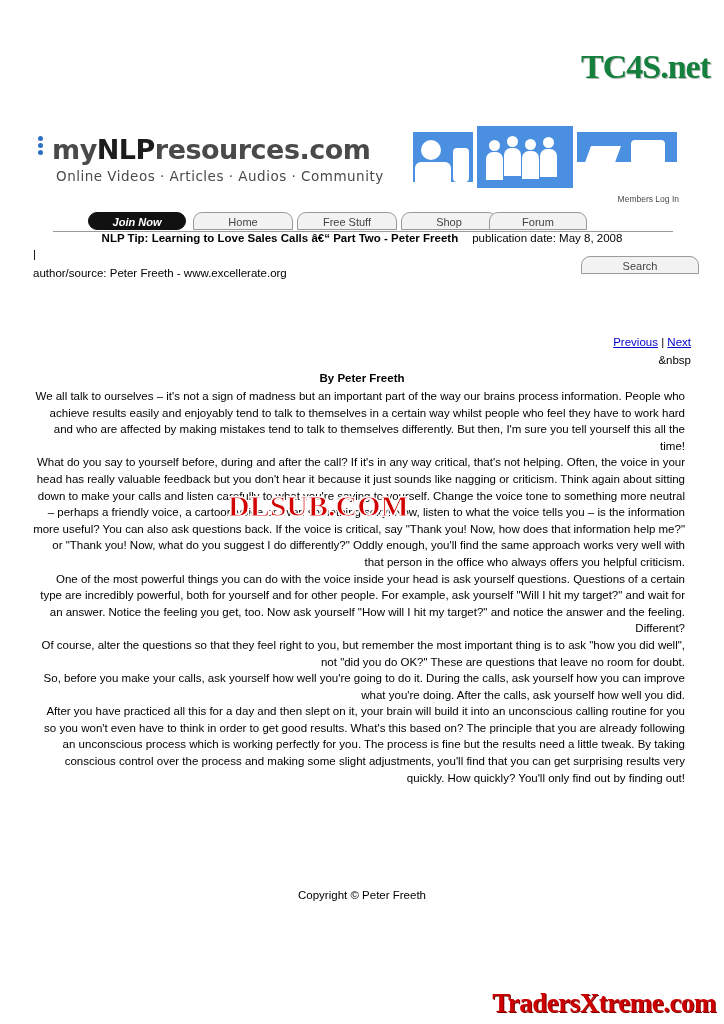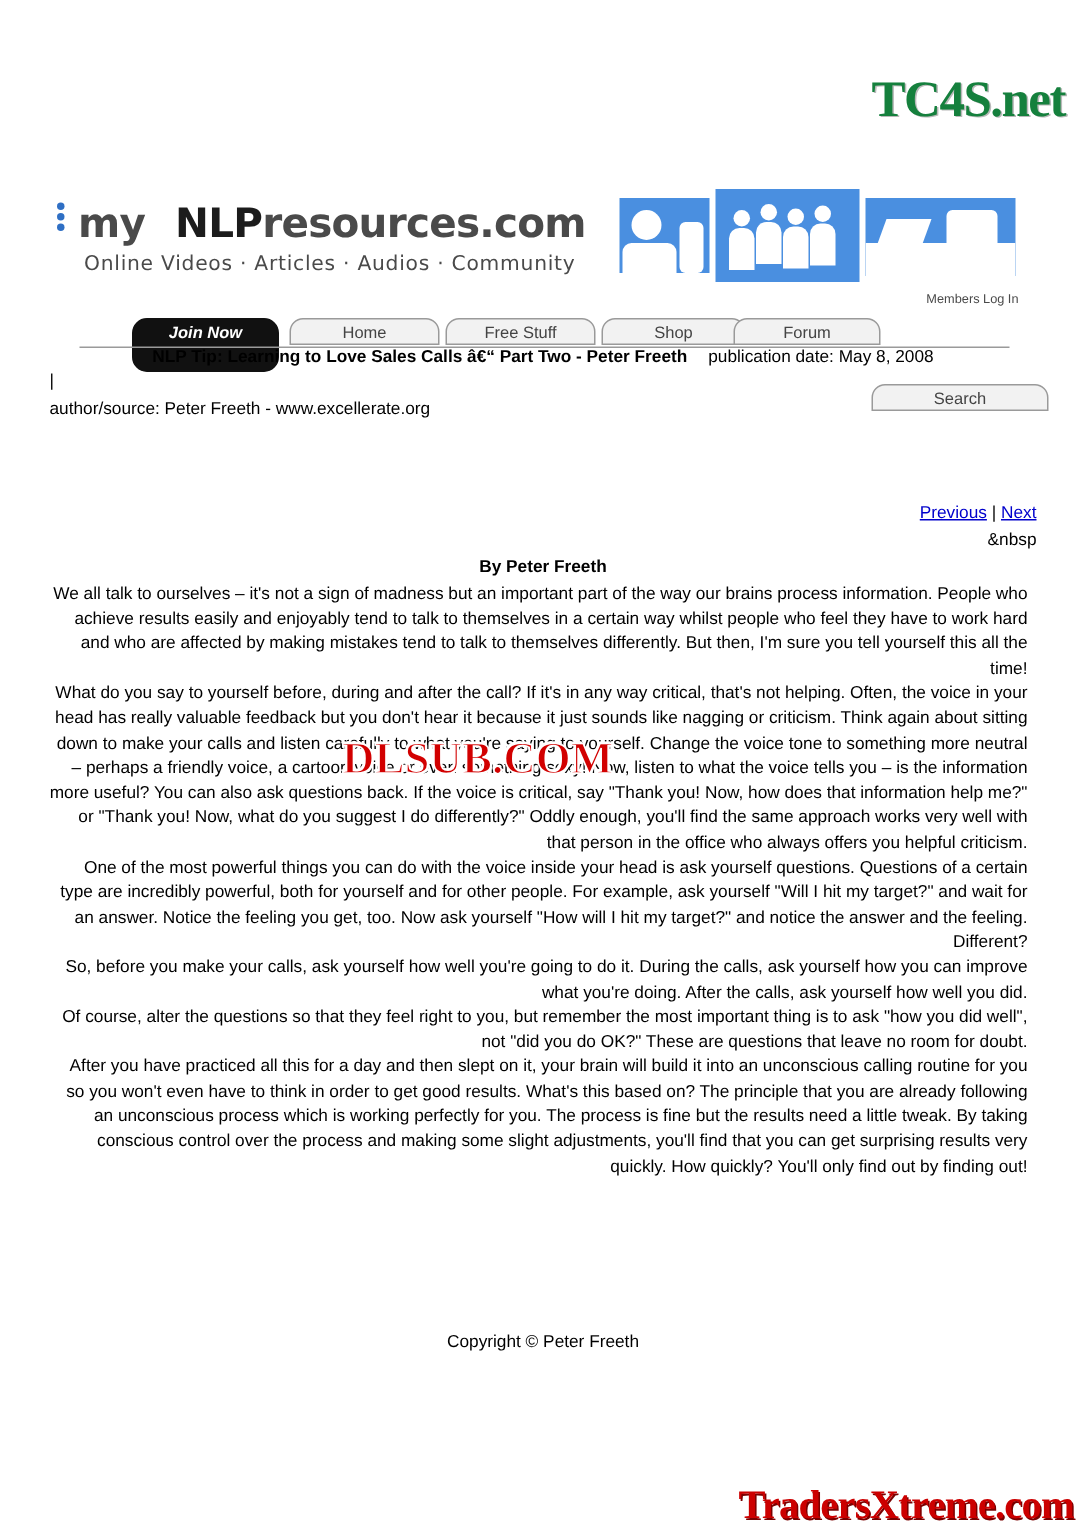--- a/index.html
+++ b/index.html
@@ -57,21 +57,20 @@
   .logo-line1 {
     font-family: "DejaVu Sans", sans-serif;
     font-size: 27px;
     font-weight: bold;
     color: #4a4a4a;
     letter-spacing: -0.5px;
     white-space: nowrap;
   }
   .logo-line1 .nlp {
     color: #1c1c1c;
-    margin-left: 20px;
   }
   .logo-dots {
     display: inline-block;
     width: 14px;
     position: relative;
     top: -2px;
   }
   .logo-dots i {
     display: block;
     width: 5px;
@@ -154,21 +153,21 @@
     border-radius: 9px 9px 0 0;
     box-sizing: border-box;
   }
   .tab.join {
     background: #111111;
     color: #ffffff;
     font-weight: bold;
     font-style: italic;
     border-color: #111111;
     border-radius: 10px;
-    height: 36px;
+    height: 18px;
     line-height: 19px;
   }
   .tab.t-join  { left: 35px;  width: 98px; }
   .tab.t-home  { left: 140px; width: 100px; }
   .tab.t-free  { left: 244px; width: 100px; }
   .tab.t-shop  { left: 348px; width: 96px; }
   .tab.t-forum { left: 436px; width: 98px; }
   .tab.t-search{ left: 528px; width: 118px; margin-top: 44px; }
 
   .nav-rule {
@@ -379,22 +378,22 @@
     <a href="#">Next</a>
   </div>
   <div class="nbsp-line">&amp;nbsp</div>
 
   <div class="byline">By Peter Freeth</div>
 
   <div class="body-copy">
     <p>We all talk to ourselves – it's not a sign of madness but an important part of the way our brains process information. People who achieve results easily and enjoyably tend to talk to themselves in a certain way whilst people who feel they have to work hard and who are affected by making mistakes tend to talk to themselves differently. But then, I'm sure you tell yourself this all the time!</p>
     <p>What do you say to yourself before, during and after the call? If it's in any way critical, that's not helping. Often, the voice in your head has really valuable feedback but you don't hear it because it just sounds like nagging or criticism. Think again about sitting down to make your calls and listen carefully to what you're saying to yourself. Change the voice tone to something more neutral – perhaps a friendly voice, a cartoon voice or even something sexy! Now, listen to what the voice tells you – is the information more useful? You can also ask questions back. If the voice is critical, say "Thank you! Now, how does that information help me?" or "Thank you! Now, what do you suggest I do differently?" Oddly enough, you'll find the same approach works very well with that person in the office who always offers you helpful criticism.</p>
     <p>One of the most powerful things you can do with the voice inside your head is ask yourself questions. Questions of a certain type are incredibly powerful, both for yourself and for other people. For example, ask yourself "Will I hit my target?" and wait for an answer. Notice the feeling you get, too. Now ask yourself "How will I hit my target?" and notice the answer and the feeling. Different?</p>
+    <p>Of course, alter the questions so that they feel right to you, but remember the most important thing is to ask "how you did well", not "did you do OK?" These are questions that leave no room for doubt.</p>
     <p>So, before you make your calls, ask yourself how well you're going to do it. During the calls, ask yourself how you can improve what you're doing. After the calls, ask yourself how well you did.</p>
-    <p>Of course, alter the questions so that they feel right to you, but remember the most important thing is to ask "how you did well", not "did you do OK?" These are questions that leave no room for doubt.</p>
     <p>After you have practiced all this for a day and then slept on it, your brain will build it into an unconscious calling routine for you so you won't even have to think in order to get good results. What's this based on? The principle that you are already following an unconscious process which is working perfectly for you. The process is fine but the results need a little tweak. By taking conscious control over the process and making some slight adjustments, you'll find that you can get surprising results very quickly. How quickly? You'll only find out by finding out!</p>
   </div>
 
   <div class="dlsub-watermark">DLSUB.COM</div>
 
 
   <div class="copyright">Copyright © Peter Freeth</div>
 
 </div>
 

